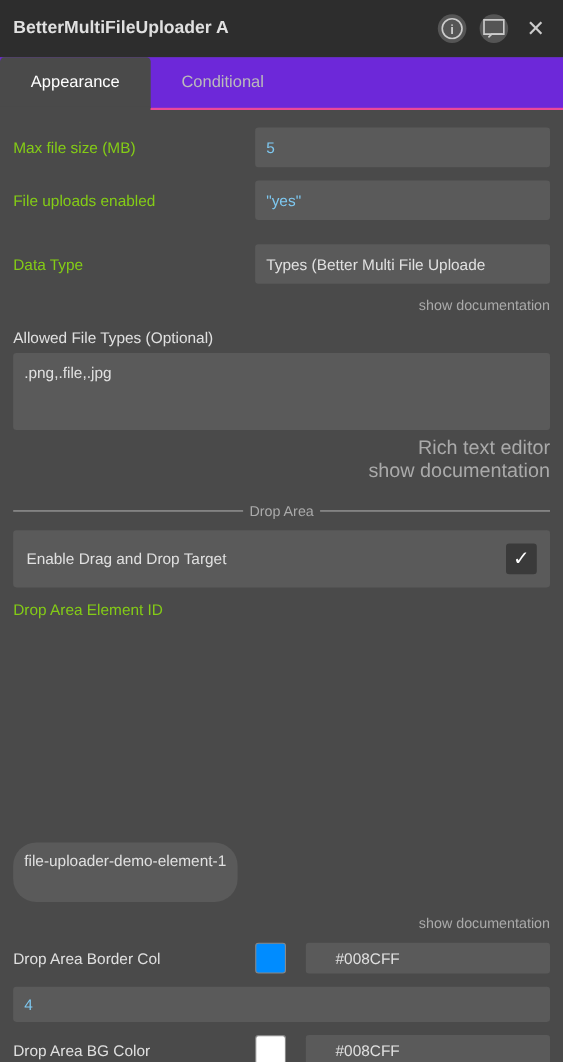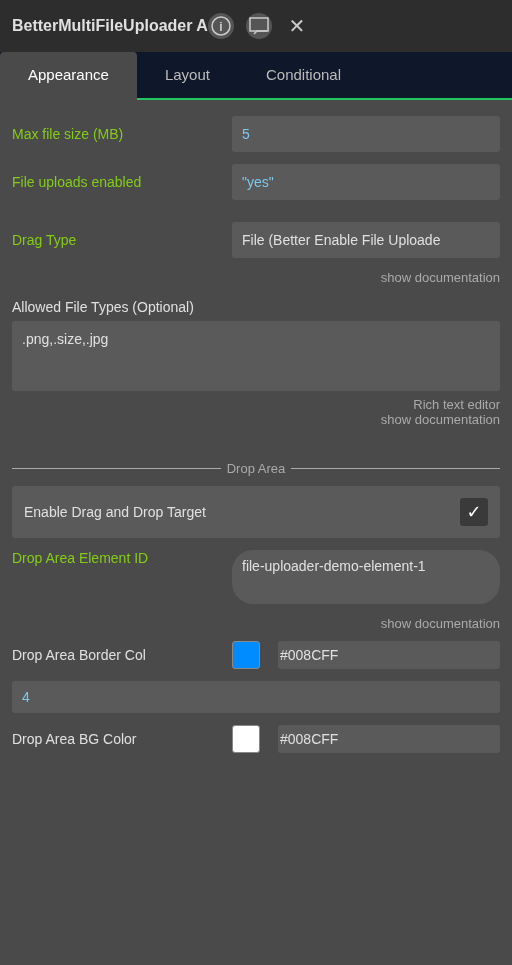--- a/index.html
+++ b/index.html
@@ -10,20 +10,21 @@
       font-family: Arial, sans-serif;
       font-size: 14px;
       color: #e0e0e0;
     }
 
     
     .title-bar {
       background: #2d2d2d;
       display: flex;
       align-items: center;
+      justify-content: space-between;
       padding: 8px 12px;
       height: 52px;
     }
     .title-bar-title {
       color: #e0e0e0;
       font-size: 16px;
       font-weight: bold;
     }
     .title-bar-icons {
       display: flex;
@@ -44,22 +45,22 @@
     }
     .title-icon.close {
       background: transparent;
       color: #ccc;
       font-size: 20px;
     }
 
     
     .tabs {
       display: flex;
-      background: #0f172a;
-      border-bottom: 2px solid #22c55e;
+      background: #6d28d9;
+      border-bottom: 2px solid #ec4899;
     }
     .tab {
       padding: 14px 28px;
       cursor: pointer;
       color: #bbb;
       font-size: 15px;
       border-bottom: 3px solid transparent;
       margin-bottom: -2px;
     }
     .tab.active {
@@ -121,23 +122,23 @@
       color: #e0e0e0;
       font-size: 14px;
       margin-bottom: 6px;
       margin-top: 4px;
     }
 
     
     .sub-link {
       text-align: right;
       color: #aaa;
-      font-size: 13px;
+      font-size: 18px;
       cursor: pointer;
-      margin-bottom: 24px;
+      margin-bottom: 8px;
     }
     .sub-link span {
       display: block;
     }
 
     
     .divider {
       display: flex;
       align-items: center;
       color: #aaa;
@@ -192,21 +193,21 @@
       width: 28px;
       height: 28px;
       border-radius: 3px;
       margin-right: 10px;
       border: 1px solid #888;
     }
     .color-value {
       flex: 1;
       background: #5a5a5a;
       color: #e0e0e0;
-      padding: 6px 2px;
+      padding: 6px 27px;
       border-radius: 3px;
       font-size: 14px;
     }
     .color-row-inner {
       display: flex;
       align-items: center;
       flex: 1;
       gap: 8px;
     }
 
@@ -251,23 +252,20 @@
       <span>✕</span>
     </div>
   </div>
 </div>
 
 <div class="tabs">
   <div class="tab active">
     <span>Appearance</span>
   </div>
   <div class="tab">
-    <span>Layout</span>
-  </div>
-  <div class="tab">
     <span>Conditional</span>
   </div>
 </div>
 
 <div class="content">
 
   <div class="field-row">
     <span class="field-label">Max file size (MB)</span>
     <div class="field-value">
       <span>5</span>
@@ -277,52 +275,52 @@
   <div class="field-row">
     <span class="field-label">File uploads enabled</span>
     <div class="field-value">
       <span>"yes"</span>
     </div>
   </div>
 
   <div style="height:10px;"></div>
 
   <div class="field-row">
-    <span class="field-label">Drag Type</span>
+    <span class="field-label">Data Type</span>
     <div class="field-value white-text" style="overflow:hidden; white-space:nowrap;">
-      <span>File (Better Enable File Uploade</span>
+      <span>Types (Better Multi File Uploade</span>
     </div>
   </div>
   <div class="show-doc">
     <span>show documentation</span>
   </div>
 
   <div>
     <div class="section-label">Allowed File Types (Optional)</div>
     <div class="textarea-field">
-      <span>.png,.size,.jpg</span>
+      <span>.png,.file,.jpg</span>
     </div>
     <div class="sub-link" style="margin-top:6px;">
       <span>Rich text editor</span>
       <span>show documentation</span>
     </div>
   </div>
 
   <div class="divider">
     <div class="divider-line"></div>
     <span>Drop Area</span>
     <div class="divider-line"></div>
   </div>
 
   <div class="checkbox-row">
     <span class="checkbox-row-label">Enable Drag and Drop Target</span>
     <div class="checkmark-box">✓</div>
   </div>
 
-  <div class="field-row" style="align-items:flex-start;">
+  <div class="field-row" style="align-items:flex-start;flex-direction:column;">
     <span class="field-label">Drop Area Element ID</span>
     <div class="field-value white-text" style="flex-wrap:wrap; min-height:54px; align-items:flex-start; padding-top:8px;border-radius:21px;">
       <span>file-uploader-demo-element-1</span>
     </div>
   </div>
   <div class="show-doc">
     <span>show documentation</span>
   </div>
 
   <div class="color-row">

